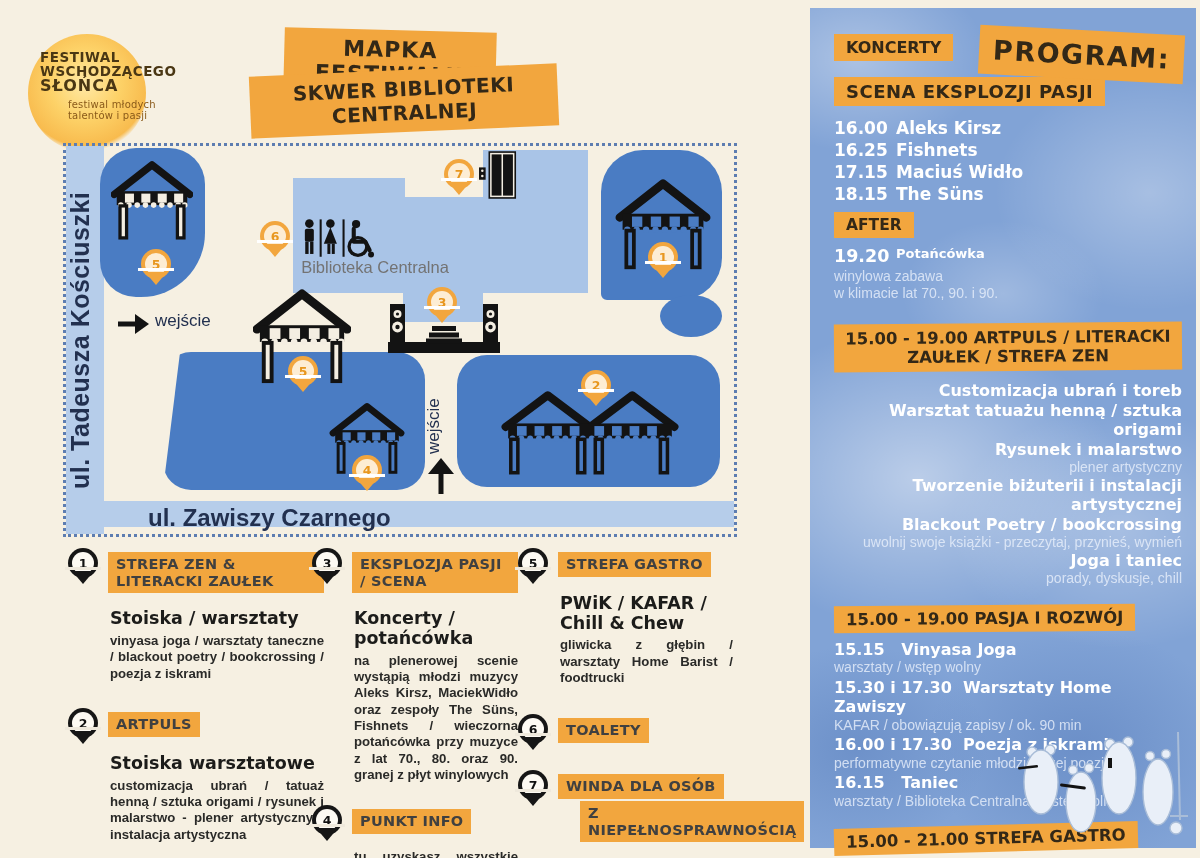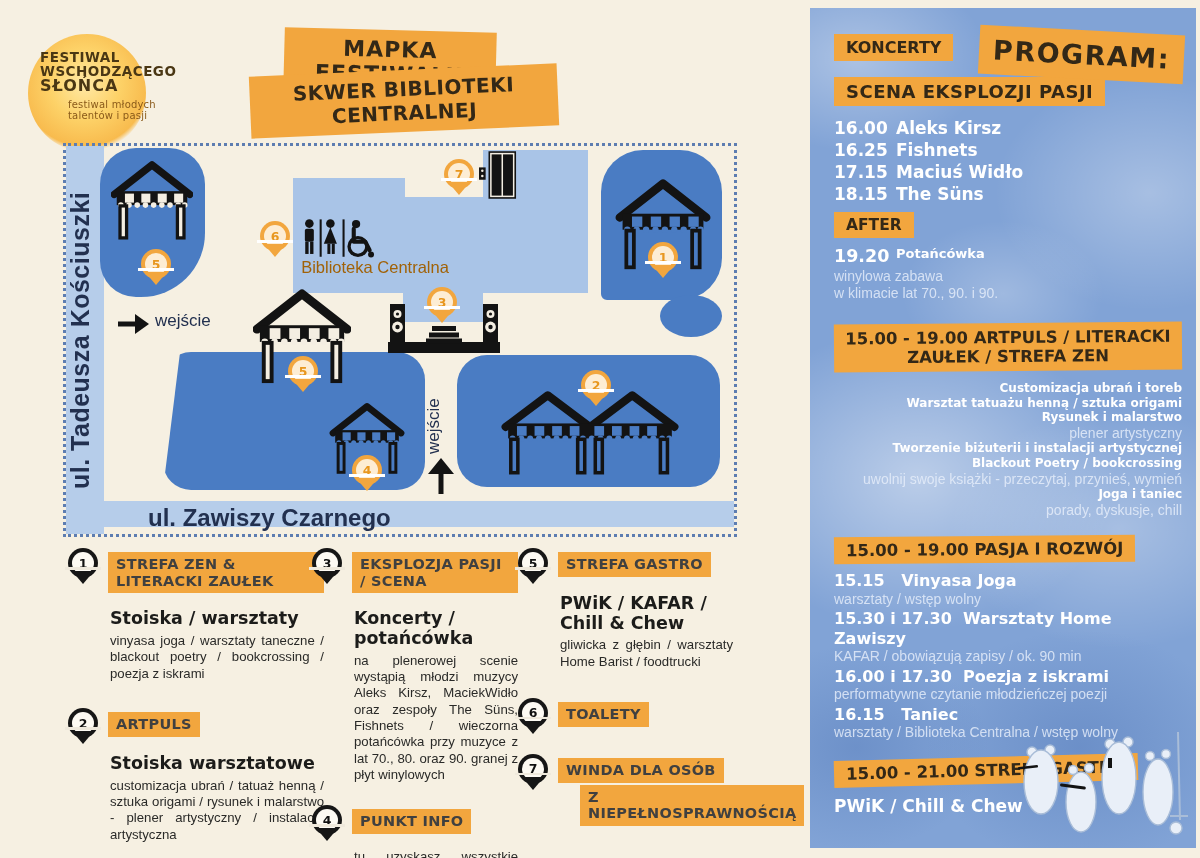--- a/index.html
+++ b/index.html
@@ -34,21 +34,21 @@
   #blob-tr { left:535px; top:4px; width:121px; height:150px; border-radius:42px 42px 42px 6px;}
   #blob-el { left:594px; top:149px; width:62px; height:42px; border-radius:50%;}
   #blob-bl { left:97px; top:206px; width:262px; height:138px; border-radius:28px; clip-path:polygon(6.5% 0,100% 0,100% 100%,0 100%);}
   #blob-br { left:391px; top:209px; width:263px; height:132px; border-radius:30px;}
 
   .bldg { background:#a9c4e7; }
   #bldg-a { left:227px; top:51px; width:295px; height:96px;}
   #bldg-b { left:227px; top:32px; width:112px; height:20px;}
   #bldg-c { left:417px; top:4px; width:105px; height:48px;}
   #bldg-d { left:337px; top:146px; width:80px; height:30px;}
-  #bldg-label { left:194px; top:112px; width:230px; text-align:center; font-size:16.5px; color:#a16207; font-weight:500;}
+  #bldg-label { left:194px; top:112px; width:230px; text-align:center; font-size:16.5px; color:#737373; font-weight:500;}
 
   
   .mpin { position:absolute; width:30px; height:30px; background:#f2a63e; border-radius:50%; z-index:5;}
   .mpin::after { content:""; position:absolute; left:50%; top:23px; transform:translateX(-50%);
      border:11px solid transparent; border-top:13px solid #f2a63e; }
   .mpin::before { content:""; position:absolute; left:-3px; right:-3px; top:19px; height:2.5px; background:#fff; z-index:3;}
   .mpin .inner { position:absolute; inset:4px; background:rgba(255,252,245,.82); border-radius:50%;
      display:flex; align-items:center; justify-content:center; font-size:12.5px; font-weight:700; color:#e8971f; font-family:"DejaVu Sans",sans-serif;}
 
   
@@ -63,21 +63,21 @@
   .leg-row { display:flex; align-items:flex-start; gap:10px; }
   .lpin { position:relative; width:30px; height:30px; background:#161616; border-radius:50%; flex:0 0 30px;}
   .lpin::after { content:""; position:absolute; left:50%; top:23px; transform:translateX(-50%);
      border:11px solid transparent; border-top:13px solid #161616;}
   .lpin::before { content:""; position:absolute; left:-3px; right:-3px; top:19px; height:2.5px; background:#efe9dc; z-index:3;}
   .lpin .inner { position:absolute; inset:4px; background:#fdfaf3; border-radius:50%;
      display:flex; align-items:center; justify-content:center; font-size:12.5px; font-weight:700; color:#111; font-family:"DejaVu Sans",sans-serif;}
   .lbanner { background:#f2a63e; color:#404040; font-family:"DejaVu Sans",sans-serif; font-weight:700;
      font-size:14.5px; letter-spacing:.3px; padding:4px 8px; margin-top:4px; display:inline-block; line-height:1.15;}
   .lhead { font-family:"DejaVu Sans",sans-serif; font-weight:700; font-size:17.5px; color:#1c1c1a; line-height:1.12; margin:16px 0 4px 42px;}
-  .lbody { font-size:13.2px; color:#2a2a28; line-height:1.24; text-align:justify; margin-left:42px;}
+  .lbody { font-size:13.2px; color:#2a2a28; line-height:1.24; text-align:justify; margin-left:42px;font-weight:bold;}
 
   
   #panel { left:810px; top:8px; width:386px; height:840px; padding:26px 14px 0 24px;
      background-color:#81a3d6;
      background-image:
        radial-gradient(ellipse 210px 150px at 12% 6%, rgba(255,255,255,.34), transparent 62%),
        radial-gradient(ellipse 250px 190px at 88% 22%, rgba(255,255,255,.30), transparent 62%),
        radial-gradient(ellipse 300px 230px at 28% 56%, rgba(255,255,255,.46), transparent 66%),
        radial-gradient(ellipse 280px 200px at 80% 62%, rgba(255,255,255,.30), transparent 60%),
        radial-gradient(ellipse 250px 190px at 70% 88%, rgba(58,98,168,.30), transparent 62%),
@@ -90,21 +90,21 @@
   #concerts { margin-top:12px; }
   .crow { display:flex; margin-bottom:2px; }
   .crow .time { width:62px; font-weight:700; font-size:17px; color:#fff; font-family:"DejaVu Sans",sans-serif;}
   .crow .name { font-weight:700; font-size:17px; color:#fff; font-family:"DejaVu Sans",sans-serif;}
   #after-banner { margin-top:6px; font-size:15.5px;}
   #after-block { margin-top:8px; }
   .bold-line { font-weight:700; font-size:16px; color:#fff; font-family:"DejaVu Sans",sans-serif; line-height:1.22;}
   .light-line { font-size:14px; color:rgba(230,238,250,.82); line-height:1.18;}
   #artpuls-banner { display:block; margin-top:22px; font-size:16.5px; padding:5px 6px; text-align:center; letter-spacing:0; transform:rotate(-.5deg);}
   #artpuls-items { margin-top:10px; text-align:right; }
-  #artpuls-items .bold-line { font-size:12px; }
+  #artpuls-items .bold-line { font-size:16px; }
   #pasja-banner { margin-top:18px; font-size:16.5px; transform:rotate(-.5deg);}
   #pasja-items { margin-top:8px; }
   #pasja-items .item { margin-bottom:2px; }
   #gastro-banner { margin-top:14px; font-size:16.5px; transform:rotate(-1.5deg);}
   #gastro-block { margin-top:12px; position:relative; z-index:2;}
   #bears { position:absolute; right:6px; bottom:10px; }
 </style>
 </head>
 <body>
 

